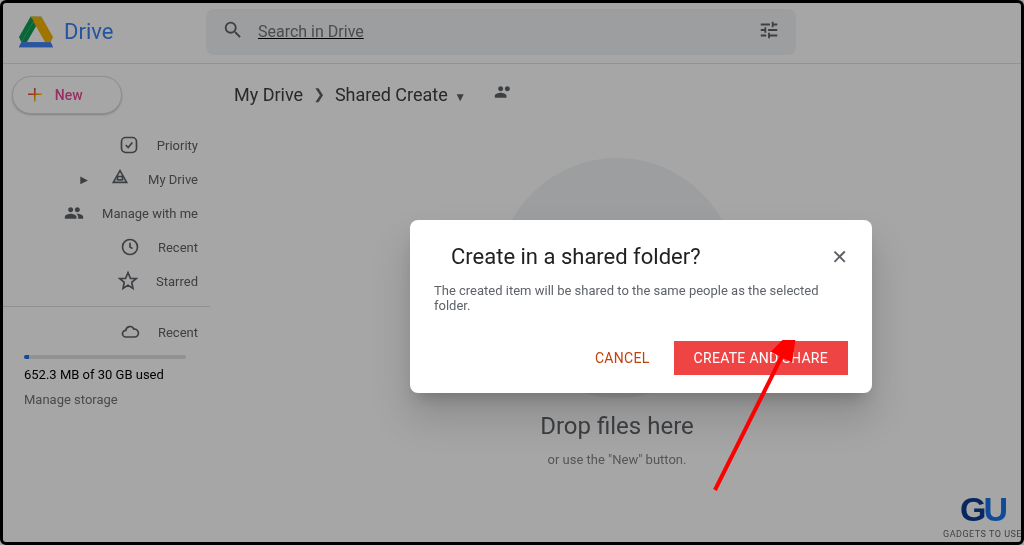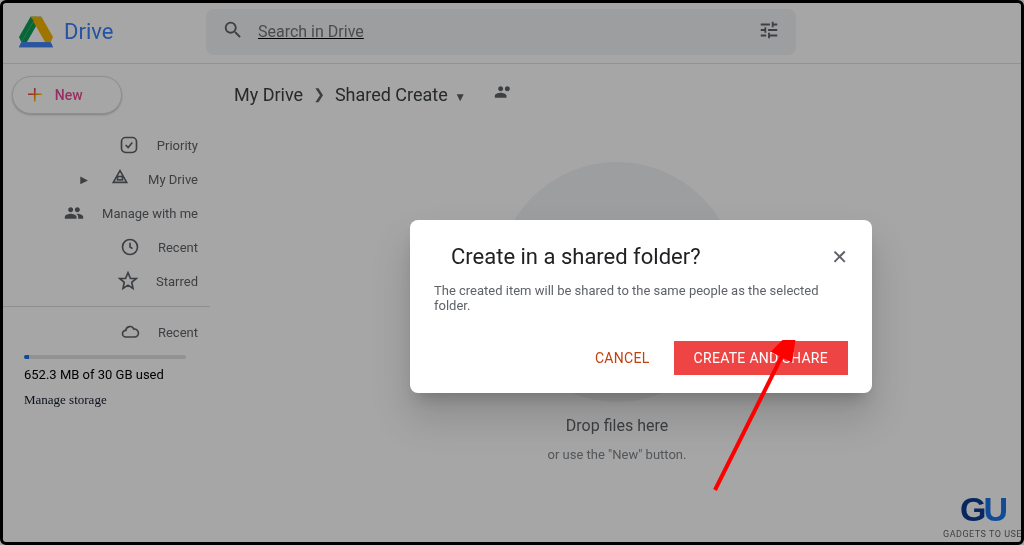--- a/index.html
+++ b/index.html
@@ -27,32 +27,32 @@
     .new-btn .plus { font-size: 28px; background: linear-gradient(135deg,#4285f4,#ea4335,#fbbc05,#34a853); -webkit-background-clip:text; color:transparent; font-weight:300; line-height:14px;}
     .new-btn-label { font-size: 14px; color: #ec4899; font-weight: 500; }
     .nav-item { display: flex; align-items: center; gap: 18px; padding: 7px 12px 7px 24px; color: #5f6368; font-size: 13px; cursor: pointer; border-radius: 0 16px 16px 0; justify-content: flex-end; }
     .nav-item.has-arrow { padding-left: 8px; }
     .nav-arrow { width: 16px; display:inline-flex; justify-content:center; color:#5f6368; font-size:10px;}
     .nav-icon { width: 20px; height: 20px; display: flex; align-items: center; justify-content: center; color: #5f6368; }
     .divider { border: none; border-top: 1px solid #dadce0; margin: 8px 0; }
     .storage-bar { margin: 6px 24px 4px; height: 4px; background: #e0e0e0; border-radius: 2px; overflow: hidden; }
     .storage-fill { height: 100%; background: #1a73e8; width: 3%; }
     .storage-text { font-size: 13px; color: #000000; padding: 4px 24px; }
-    .manage-link { font-size: 13px; color: #0f172a; padding: 6px 24px; cursor: pointer; font-family: Liberation Serif, serif; }
+    .manage-link { font-size: 13px; color: #737373; padding: 6px 24px; cursor: pointer; }
     
     
     .content { flex: 1; padding: 12px 24px; }
     .breadcrumb { display: flex; align-items: center; gap: 10px; font-size: 18px; color: #3c4043; padding: 6px 0 16px; }
     .bc-item { cursor: pointer; }
     .bc-sep { color: #5f6368; font-size:14px;}
     .bc-caret { color: #5f6368; font-size: 12px; margin-left: 2px; }
     .bc-people { color: #5f6368; margin-left: 18px; }
     .dropzone { display:flex; flex-direction:column; align-items:center; justify-content:center; height: 380px; }
     .drop-circle { width: 240px; height: 240px; border-radius:50%; background:#f1f3f4; display:flex; align-items:center; justify-content:center; margin-bottom:14px;}
-    .drop-title { font-size: 16px; color:#5f6368; margin-bottom:12px;}
+    .drop-title { font-size: 24px; color:#5f6368; margin-bottom:12px;}
     .drop-sub { font-size: 13px; color:#80868b;}
     
     
     .dialog { position: absolute; z-index: 20; left: 410px; top: 220px; width: 462px; background: #fff; border-radius: 8px; box-shadow: 0 11px 15px -7px rgba(0,0,0,0.2), 0 24px 38px 3px rgba(0,0,0,0.14); padding: 24px 24px 18px; }
     .dialog-head { display: flex; justify-content: space-between; align-items: center; margin-bottom: 14px; }
     .dialog-title { font-size: 22px; color: #202124; font-weight: 400; margin-left: 17px; }
     .dialog-close { font-size: 20px; color: #5f6368; cursor: pointer; background:none; border:none; line-height:1;}
     .dialog-body { font-size: 13px; color: #5f6368; margin-bottom: 28px; }
     .dialog-actions { display: flex; justify-content: flex-end; gap: 8px; }
     .btn-flat { background: none; border: none; color: #c2410c; font-size: 14px; font-weight: 400; padding: 9px 16px; cursor: pointer; letter-spacing: 0.3px; }

